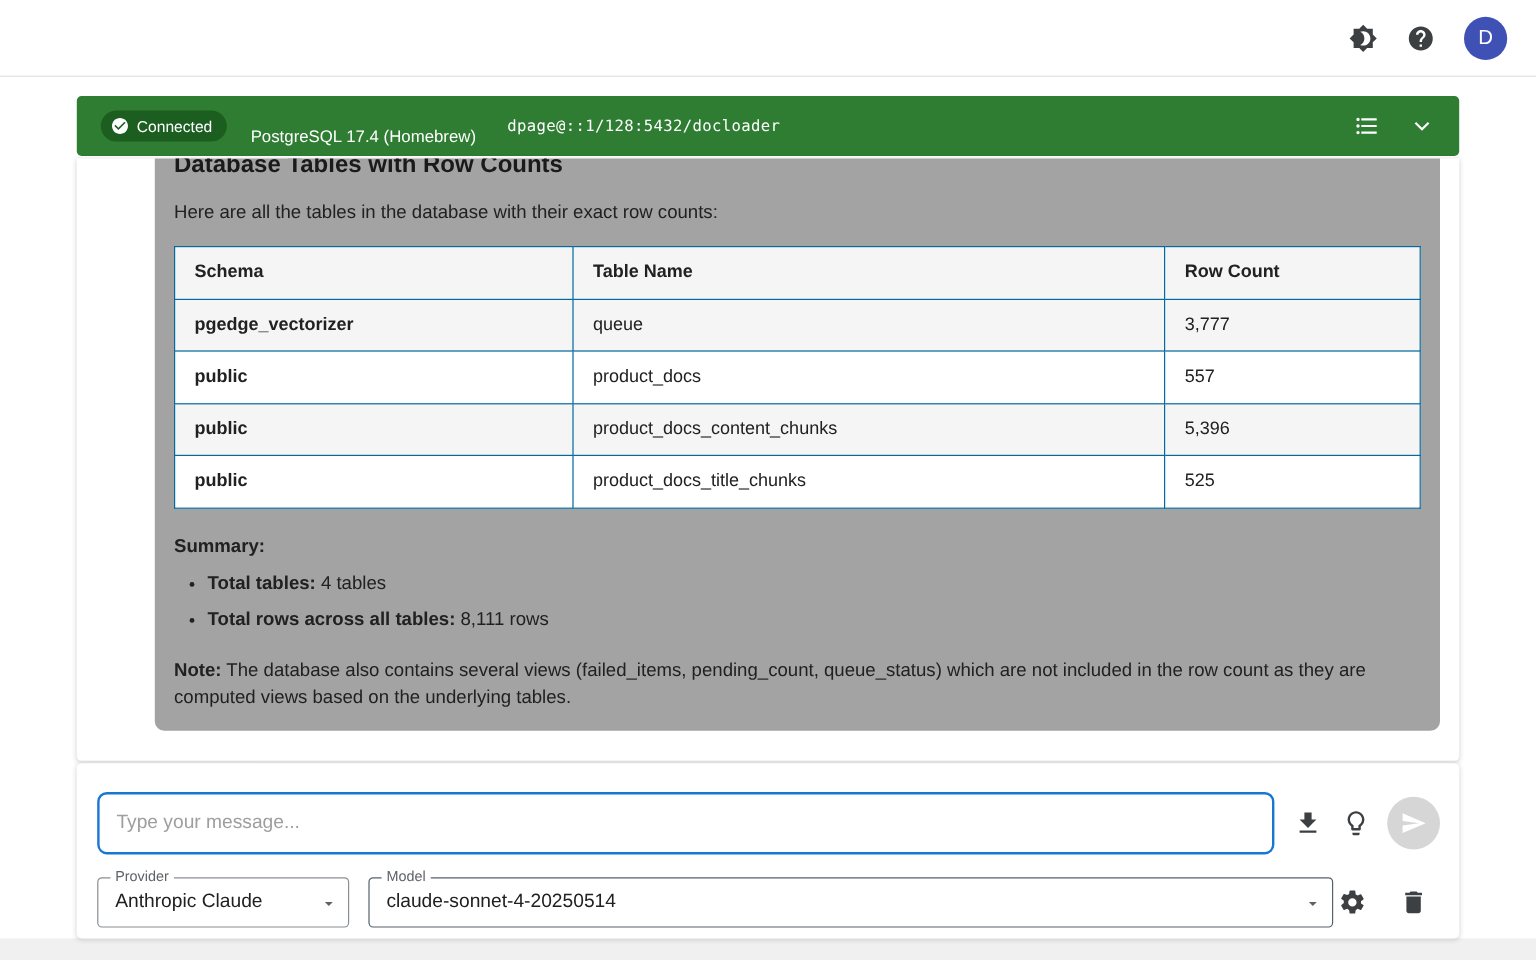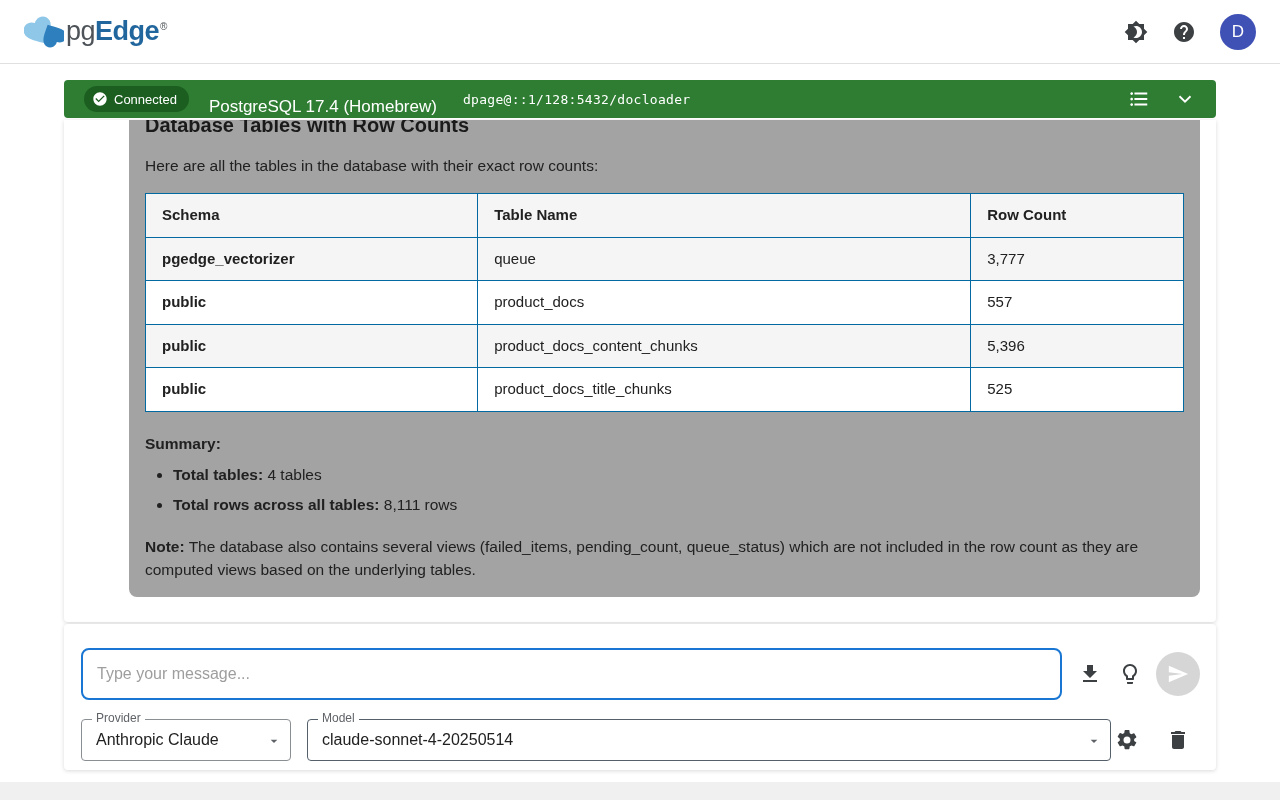--- a/index.html
+++ b/index.html
@@ -31,32 +31,32 @@
   .avatar {
     width: 36px; height: 36px; border-radius: 50%;
     background: #3f51b5; color: #fff; font-size: 17px;
     display: flex; align-items: center; justify-content: center;
     cursor: pointer;
   }
 
   
   .conn-bar {
     margin: 16px 64px 0;
-    height: 38px; background: #2e7d32;
+    height: 50px; background: #2e7d32;
     border-radius: 4px;
     display: flex; align-items: center;
     padding: 0 20px;
     color: #fff;
   }
   .status-badge {
     background: #1b5e20; border-radius: 14px;
     height: 26px; display: flex; align-items: center; gap: 6px;
     padding: 0 12px 0 8px; font-size: 13px; color: #fff;
   }
-  .conn-server { margin-left: 20px; font-size: 17px; margin-top: 16px; }
+  .conn-server { margin-left: 20px; font-size: 14px; margin-top: 16px; }
   .conn-dsn { margin-left: 26px; font-size: 13px; font-family: "DejaVu Sans Mono", monospace; letter-spacing: 0.3px; }
   .conn-right { margin-left: auto; display: flex; align-items: center; gap: 24px; }
 
   
   .chat-card {
     margin: 2px 64px 0;
     background: #fff;
     height: 502px;
     overflow: hidden;
     padding: 0 16px;
@@ -135,33 +135,20 @@
   .composer-row2 .tail-icons { margin-left: auto; display: flex; align-items: center; gap: 27px; padding-right: 10px; }
 
   svg { display: block; }
 </style>
 </head>
 <body>
 
 <div class="app">
 
   <div class="header">
-    <div class="logo-wrap">
-      <span>
-        <svg width="40" height="36" viewBox="0 0 24 24">
-          <path d="M12 21.35l-1.45-1.32C5.4 15.36 2 12.28 2 8.5 2 5.42 4.42 3 7.5 3c1.74 0 3.41.81 4.5 2.09C13.09 3.81 14.76 3 16.5 3 19.58 3 22 5.42 22 8.5c0 3.78-3.4 6.86-8.55 11.54L12 21.35z" fill="#8fc7e8" transform="rotate(-28 12 12) translate(-2 -1) scale(0.95)"></path>
-          <path d="M12 21.35l-1.45-1.32C5.4 15.36 2 12.28 2 8.5 2 5.42 4.42 3 7.5 3c1.74 0 3.41.81 4.5 2.09C13.09 3.81 14.76 3 16.5 3 19.58 3 22 5.42 22 8.5c0 3.78-3.4 6.86-8.55 11.54L12 21.35z" fill="#2e7fbe" transform="rotate(152 12 12) translate(-2 -2) scale(0.8)"></path>
-        </svg>
-      </span>
-      <span class="logo-text">
-        <span class="logo-pg">pg</span>
-          <span class="logo-edge">Edge</span>
-          <span class="logo-reg">®</span>
-      </span>
-    </div>
     <div class="header-right">
       <button class="icon-btn" title="">
         <span>
           <svg width="24" height="24" viewBox="0 0 24 24" fill="#3c4043">
             <path d="M20 8.69V4h-4.69L12 .69 8.69 4H4v4.69L.69 12 4 15.31V20h4.69L12 23.31 15.31 20H20v-4.69L23.31 12 20 8.69zM12 18c-.89 0-1.74-.2-2.5-.55C11.56 16.5 13 14.42 13 12s-1.44-4.5-3.5-5.45C10.26 6.2 11.11 6 12 6c3.31 0 6 2.69 6 6s-2.69 6-6 6z"></path>
           </svg>
         </span>
       </button>
       <button class="icon-btn">
         <span>

